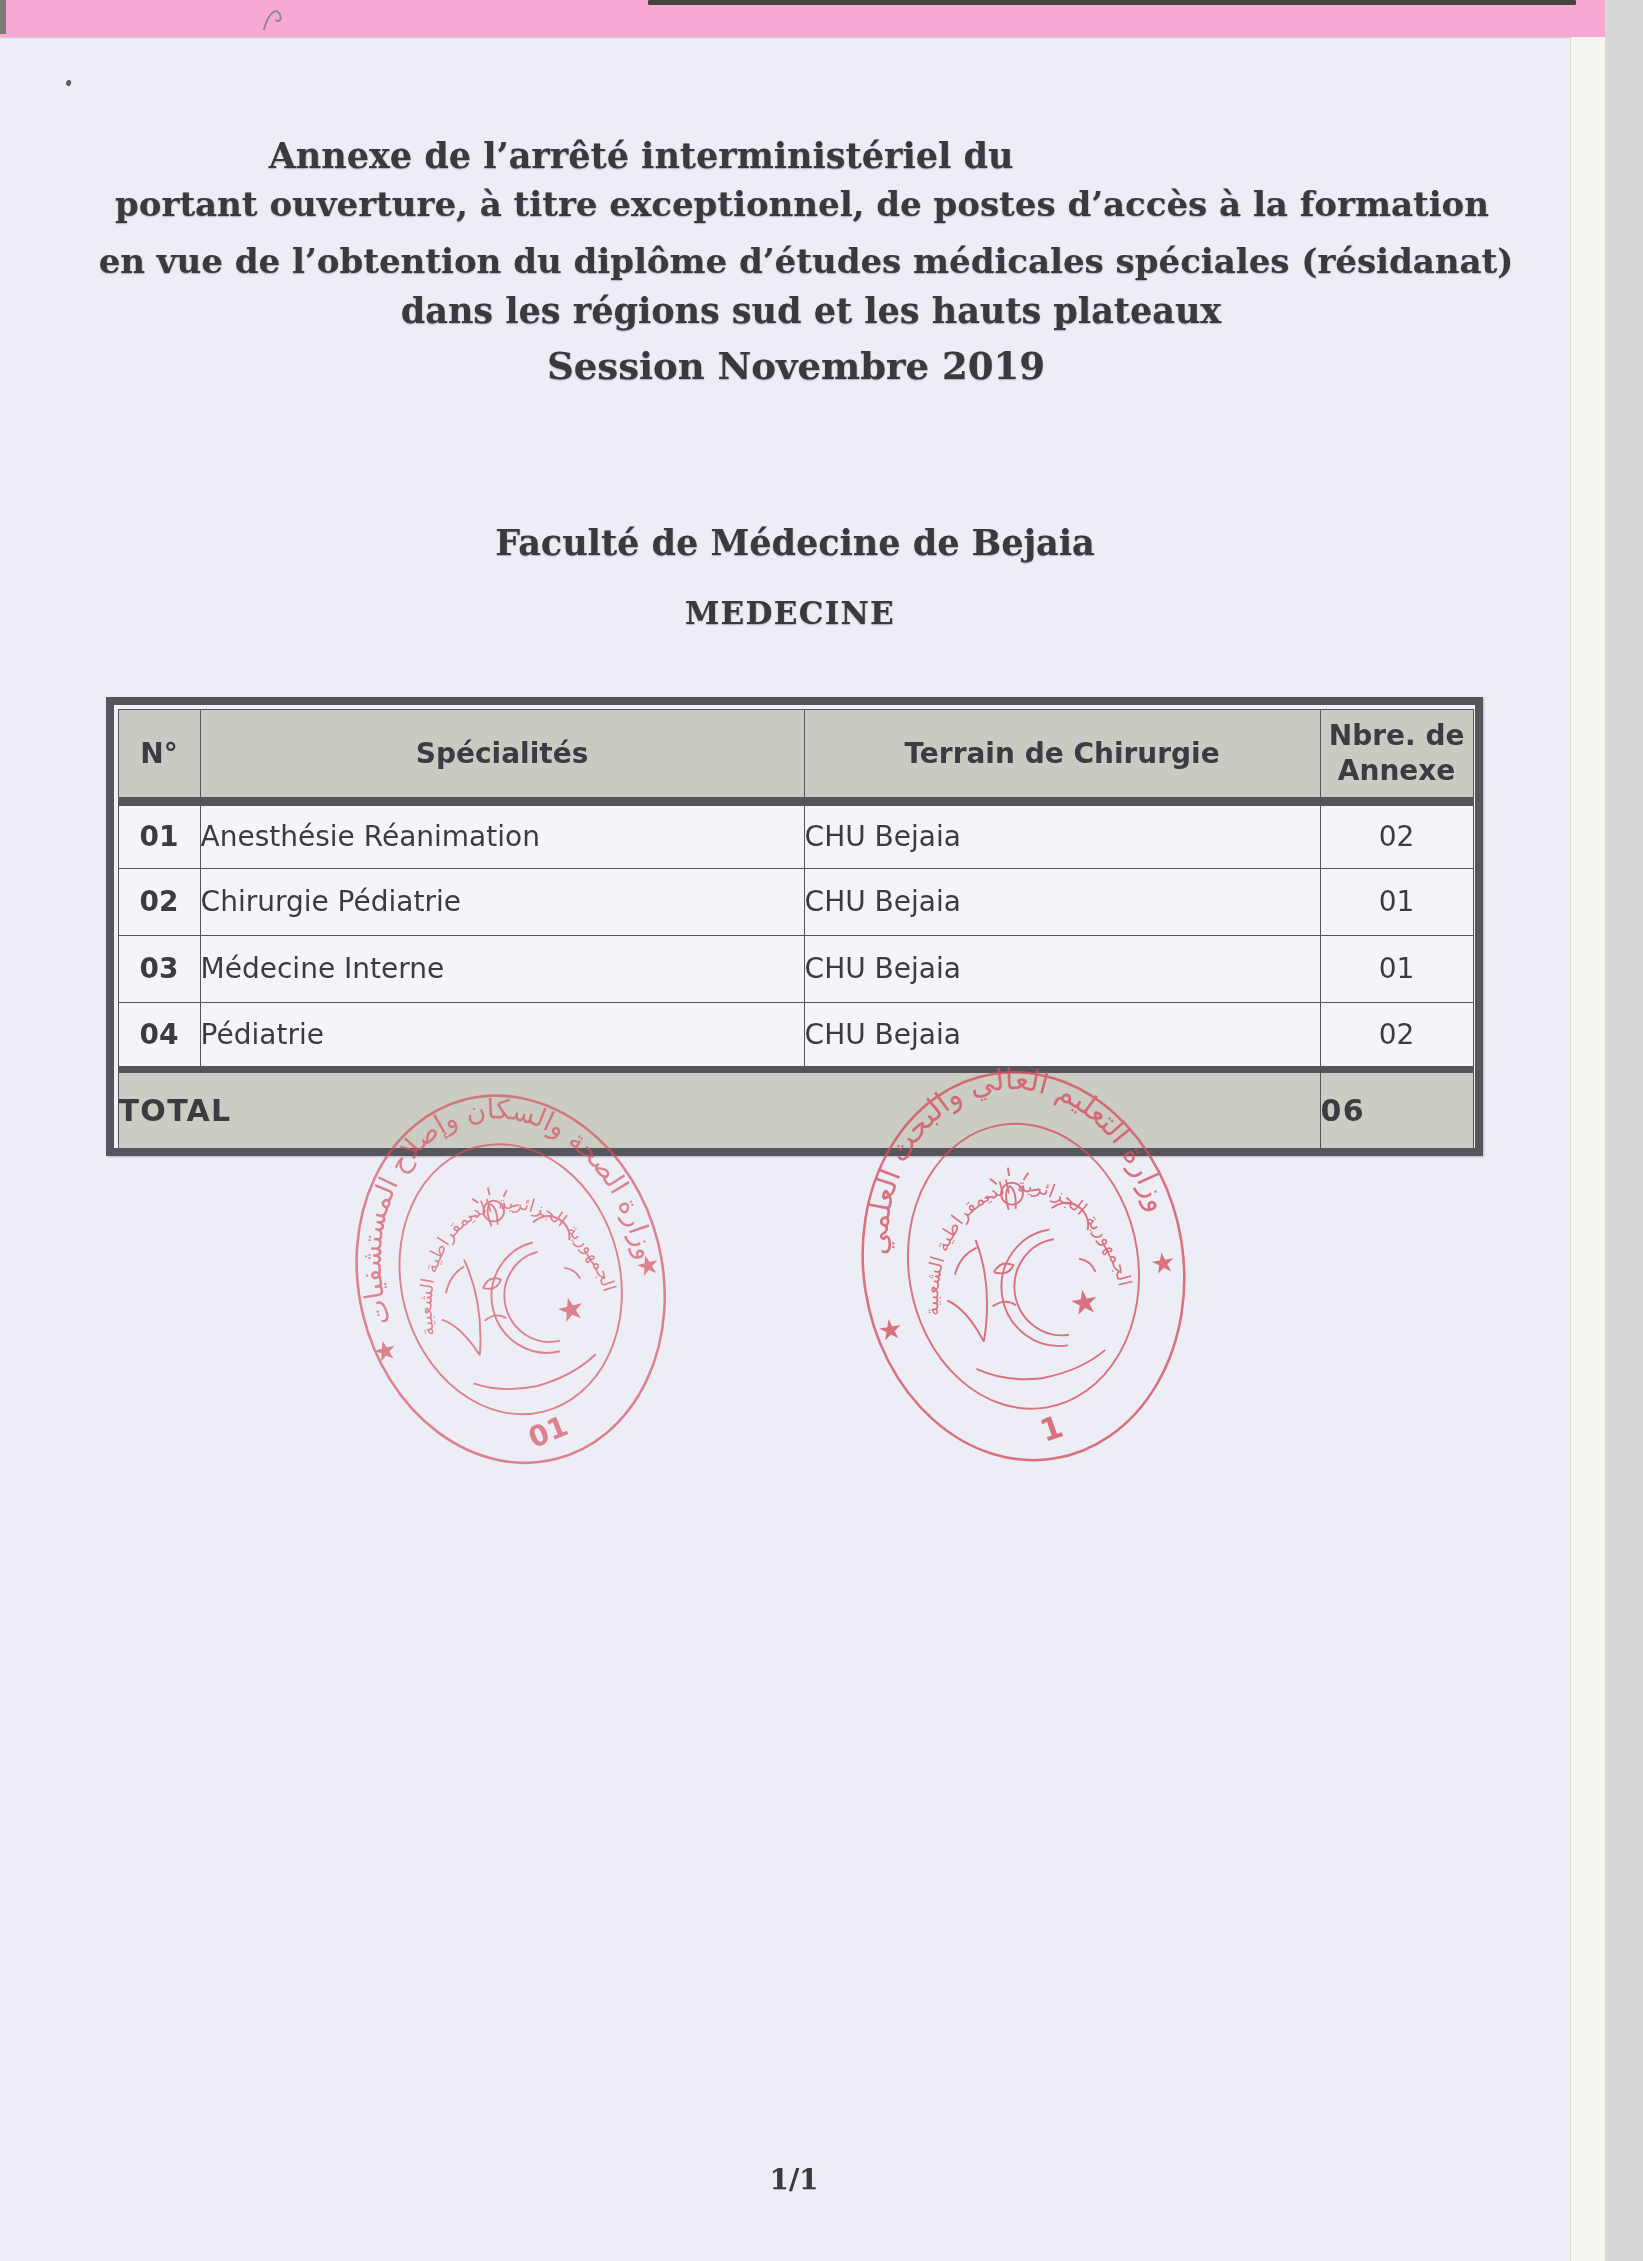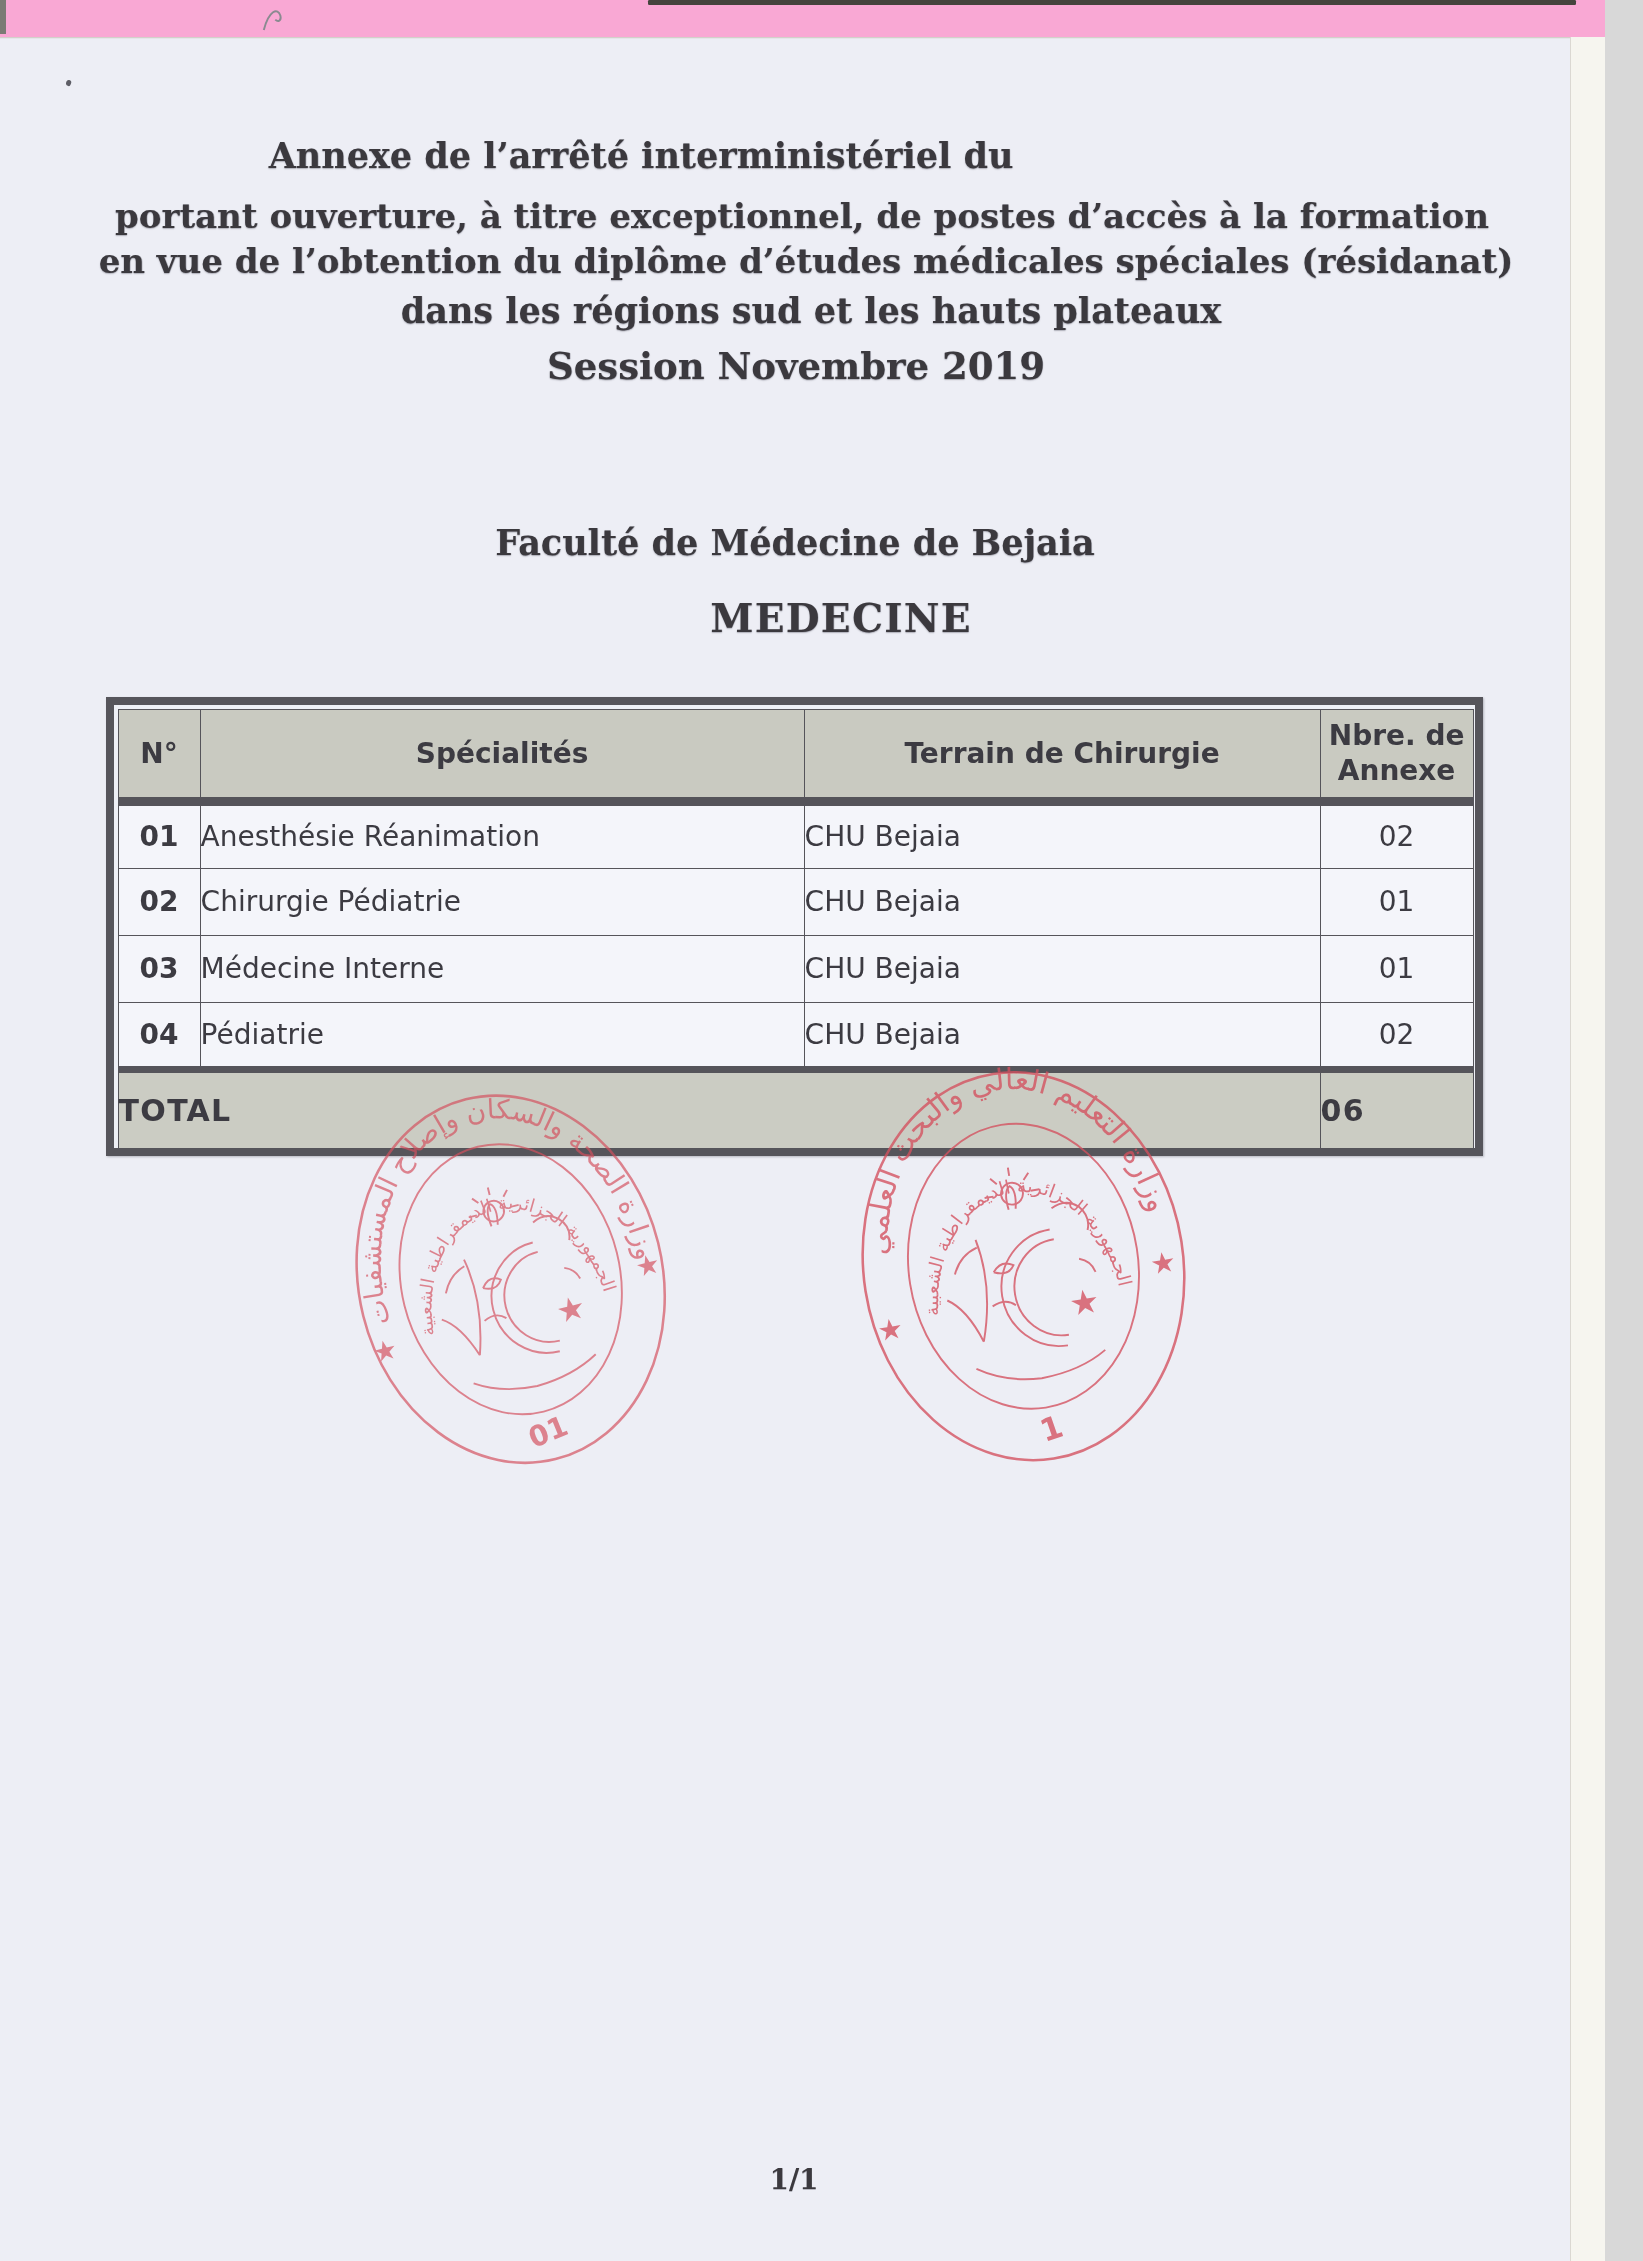--- a/index.html
+++ b/index.html
@@ -35,26 +35,26 @@
   .h-line{
     position:absolute;
     transform:translateX(-50%);
     white-space:nowrap;
     font-family:"DejaVu Serif",serif;
     font-weight:bold;
     color:#3b393e;
     text-shadow:0 1.3px 1.3px rgba(55,55,70,.35), 0.6px 0 0 rgba(55,55,70,.25);
   }
   .t1{left:641px;top:135px;font-size:35px;}
-  .t2{left:802px;top:196px;font-size:34px;}
+  .t2{left:802px;top:184px;font-size:34px;}
   .t3{left:806px;top:241px;font-size:34px;}
   .t4{left:811px;top:290px;font-size:35px;}
   .t5{left:796px;top:344px;font-size:37px;}
   .fac{left:795px;top:522px;font-size:35px;}
-  .sec{left:841px;top:595px;font-size:39px;letter-spacing:1.3px;}
+  .sec{left:790px;top:595px;font-size:31px;letter-spacing:1.3px;}
   .pagenum{left:794px;top:2163px;font-size:28px;text-shadow:0 0.6px 0.6px rgba(55,55,70,.3);text-align:center;}
   
   .table-frame{
     position:absolute;left:106px;top:697px;width:1377px;height:459px;
     background:#56555b;
     box-sizing:border-box;
     padding:8.4px;
     box-shadow:0.6px 1.3px 1.9px rgba(60,60,70,.3);
   }
   .table-mat{

